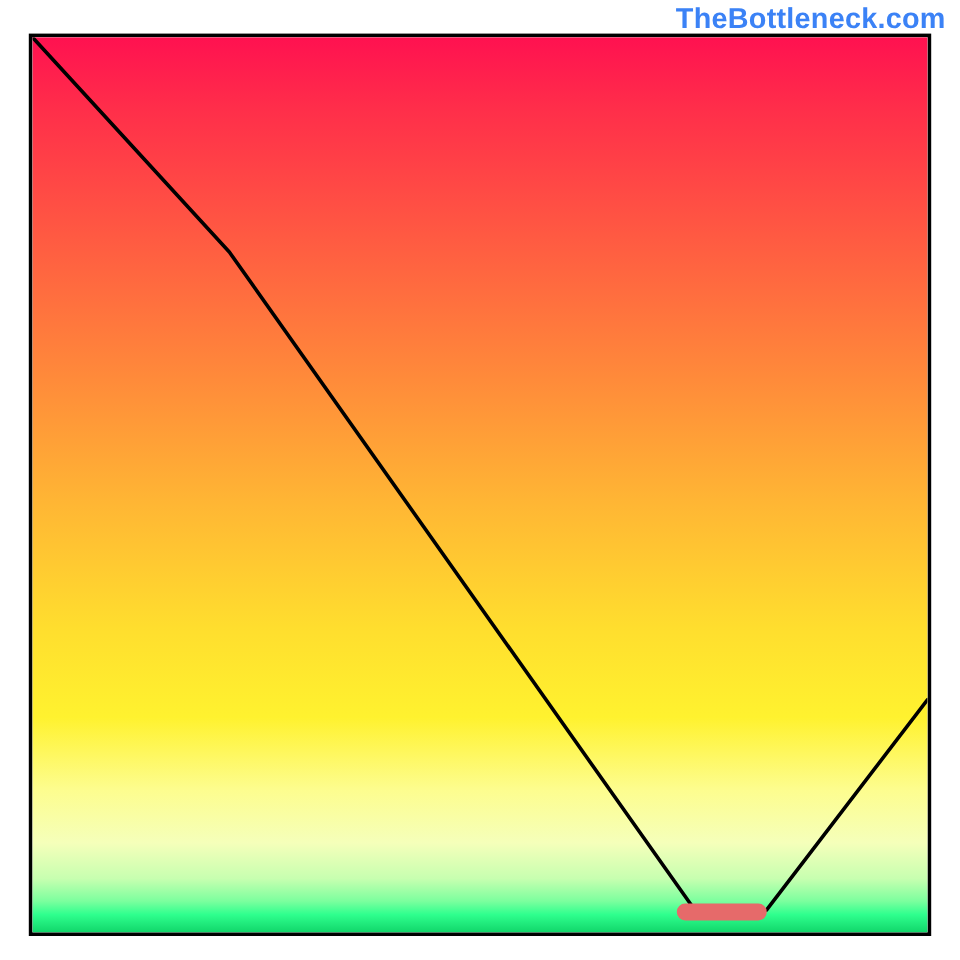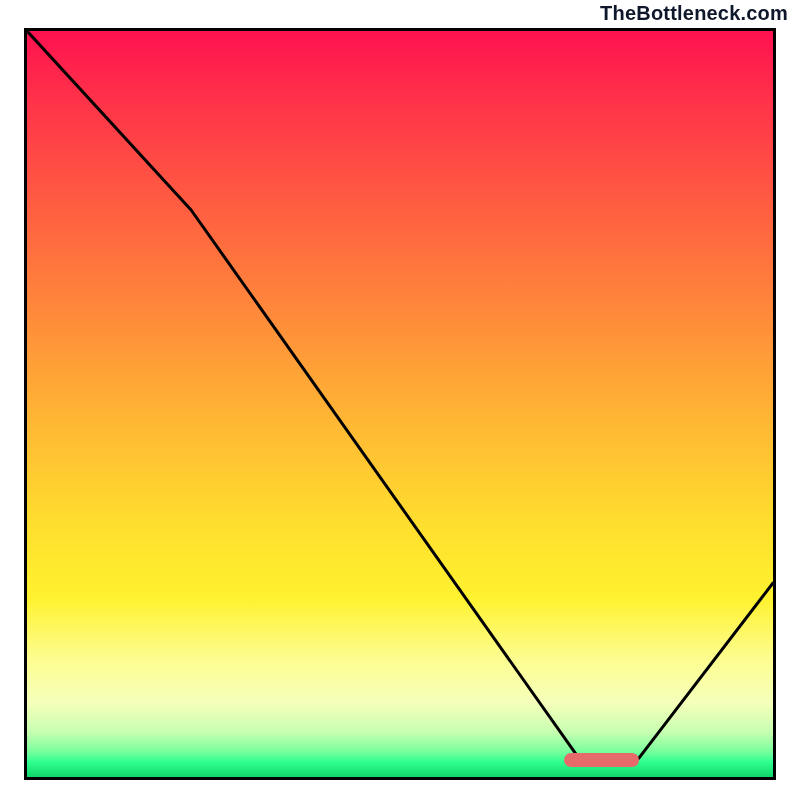--- a/index.html
+++ b/index.html
@@ -12,23 +12,23 @@
   }
   .canvas {
     position: relative;
     width: 800px;
     height: 800px;
   }
   .watermark {
     position: absolute;
     top: 2px;
     right: 12px;
-    font-size: 20px;
+    font-size: 24px;
     font-weight: 600;
-    color: #0f172a;
+    color: #3b82f6;
     letter-spacing: 0.2px;
   }
   .plot-frame {
     position: absolute;
     left: 24px;
     top: 28px;
     width: 752px;
     height: 752px;
     border: 3px solid #000;
     box-sizing: border-box;

